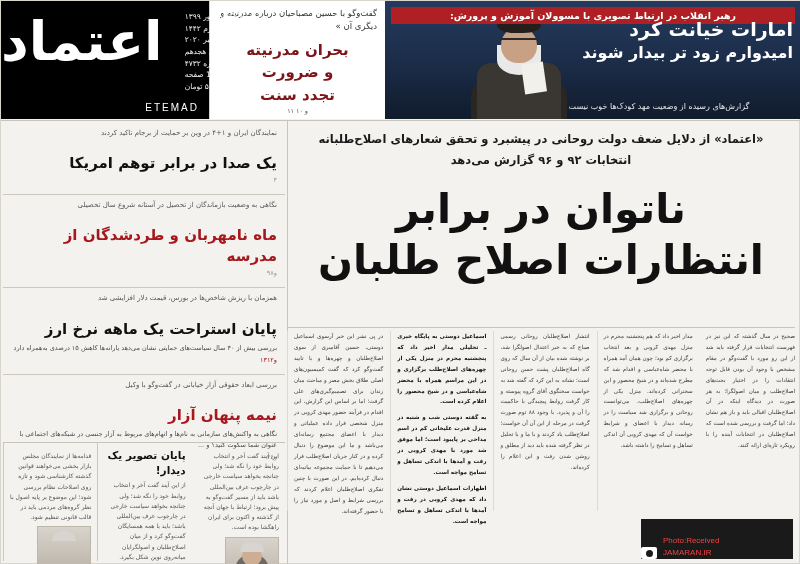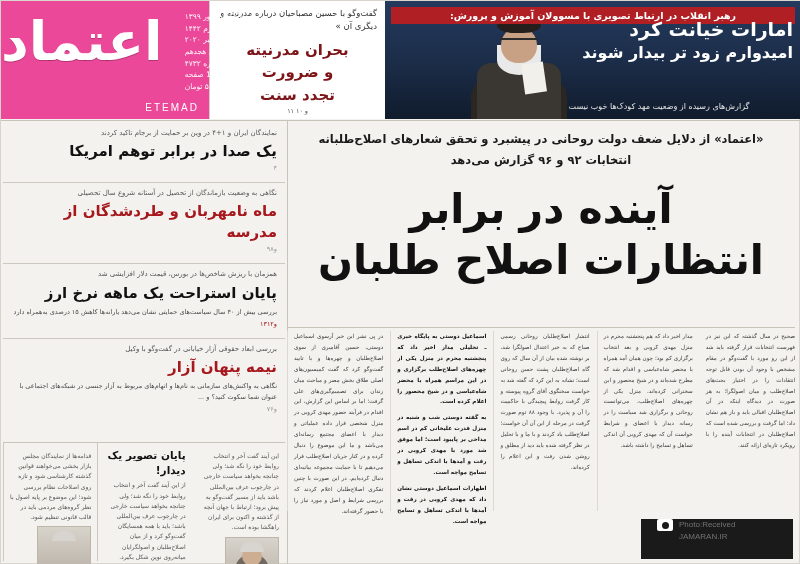--- a/index.html
+++ b/index.html
@@ -16,21 +16,21 @@
     box-sizing:border-box;
     border:1px solid #d9d5cd;
   }
 
   
   .masthead{
     position:absolute;top:0;left:0;width:800px;height:118px;
     display:flex;flex-direction:row-reverse;
   }
   .logo-box{
-    width:208px;height:118px;background:#ec4899;color:#fff;
+    width:208px;height:118px;background:#000000;color:#fff;
     position:relative;box-sizing:border-box;
     display:flex;flex-direction:row-reverse;
   }
   .logo-word{
     font-size:54px;font-weight:bold;line-height:1;
     padding:14px 14px 0 0;letter-spacing:-2px;
     text-shadow:0 1px 0 rgba(0,0,0,.25);
   }
   .logo-etemad{
     position:absolute;bottom:6px;right:10px;
@@ -149,22 +149,22 @@
     flex:1;font-size:5.6px;line-height:1.95;color:#3a3a3a;text-align:justify;
     border-left:1px solid #ddd9d1;padding-left:6px;
   }
   .bcol:last-child{border-left:none;}
   .bcol p{margin:0 0 5px 0;}
   .bcol .bold{font-weight:bold;color:#111;}
 
   
   .photo-credit{
     position:absolute;bottom:4px;right:6px;width:152px;height:40px;
-    background:#1a1a1a;color:#737373;display:flex;align-items:flex-start;
-    padding-right:8px;box-sizing:border-box;gap:6px;flex-direction:row-reverse;padding-left:16px;
+    background:#1a1a1a;color:#ef4444;display:flex;align-items:flex-end;
+    padding-right:8px;box-sizing:border-box;gap:6px;flex-direction:row-reverse;
   }
   .photo-credit .cam{
     width:16px;height:12px;background:#fff;border-radius:2px;position:relative;
   }
   .photo-credit .cam:after{
     content:"";position:absolute;left:5px;top:2.5px;width:7px;height:7px;
     border-radius:50%;background:#1a1a1a;
   }
   .photo-credit .txt{font-size:8px;line-height:1.5;font-family:"Liberation Sans",sans-serif;direction:ltr;text-align:left;}
 
@@ -199,21 +199,21 @@
     width:20px;height:20px;background:#cdae93;border-radius:50%;
   }
   .bs-portrait .hair{
     position:absolute;top:4px;left:50%;transform:translateX(-50%);
     width:24px;height:10px;background:#d8d4cf;border-radius:12px 12px 0 0;
   }
 
   
   .news-item{padding:5px 8px 6px 8px;}
   .ni-k{font-size:7px;color:#555;line-height:1.6;text-align:right;}
-  .ni-h{font-size:15px;font-weight:bold;color:#111;text-align:right;line-height:1.4;margin-top:2px;}
+  .ni-h{font-size:15px;font-weight:bold;color:#111;text-align:right;line-height:1.4;margin-top:14px;}
   .ni-h.red{color:#a6181d;}
   .ni-s{font-size:6.5px;color:#4a4a4a;line-height:1.7;text-align:right;margin-top:3px;}
   .ni-p{font-size:6.5px;color:#999;text-align:right;margin-top:2px;direction:ltr;font-family:"Liberation Sans",sans-serif;}
   .small-num{font-size:6.5px;color:#a6181d;text-align:right;margin-top:2px;direction:ltr;}
 </style>
 </head>
 <body>
 
 <div class="page">
 
@@ -262,21 +262,21 @@
       <div class="sub">گزارش‌های رسیده از وضعیت مهد کودک‌ها خوب نیست</div>
     </div>
   </div>
 
   <div class="divider-h" style="top:119px;left:0;width:800px;"></div>
   <div class="divider-v" style="top:120px;left:286px;height:444px;"></div>
 
   <div class="main-col">
     <div class="lead-quote">«اعتماد» از دلایل ضعف دولت روحانی در پیشبرد و تحقق شعارهای اصلاح‌طلبانه انتخابات ۹۲ و ۹۶ گزارش می‌دهد</div>
     <div class="mega">
-      <span>آینده در برابر</span>
+      <span>ناتوان در برابر</span>
       <span class="l2">انتظارات اصلاح طلبان</span>
     </div>
   </div>
 
   <div class="divider-h" style="top:326px;right:4px;width:508px;"></div>
 
   <div class="body-cols">
     <div class="bcol">
       <p>در پی نشر این خبر آرسوی اسماعیل دوستی، حسین آقامیری از سوی اصلاح‌طلبان و چهره‌ها و با تایید گفت‌وگو کرد که گفت کمیسیون‌های اصلی طلاق بخش مصر و مباحث میان زندان برای تصمیم‌گیری‌های علی گرفت؛ اما بر اساس این گزارش، این اقدام در فرآیند حضور مهدی کروبی در منزل شخصی قرار داده عملیاتی و دیدار با اعضای مجتمع رسانه‌ای می‌باشد و ما این موضوع را دنبال کرده و در کنار جریان اصلاح‌طلب قرار می‌دهیم تا با حمایت مجموعه بیانیه‌ای دنبال کرده‌ایم. در این صورت با چنین تفکری اصلاح‌طلبان اعلام کردند که بررسی شرایط و اصل و مورد نیاز را با حضور گرفته‌اند.</p>
     </div>

